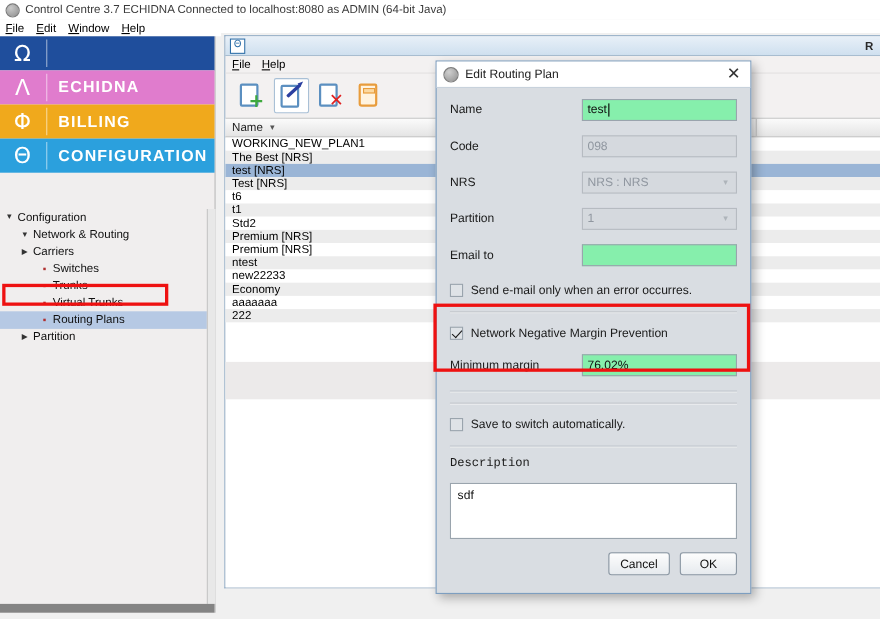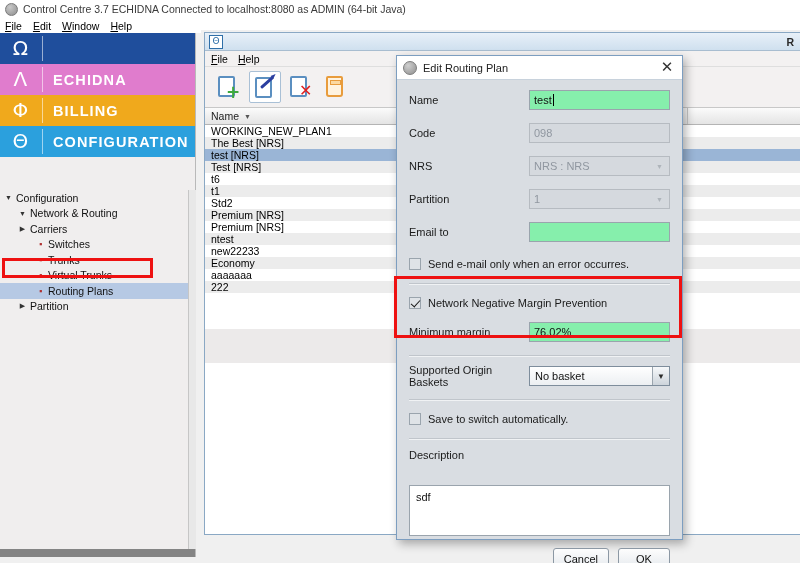--- a/index.html
+++ b/index.html
@@ -182,21 +182,21 @@
     width:12px;height:12px;background:#dfe3e7;border:1px solid #9aa4ad;
     box-sizing:border-box;margin-right:7px;flex:none;position:relative;
   }
   .cbox.checked:after{
     content:"";position:absolute;left:3px;top:0px;width:4px;height:8px;
     border:solid #1a1a1a;border-width:0 1.8px 1.8px 0;transform:rotate(42deg);
   }
   .cblabel{font-size:11px;color:#1a1a1a;}
   .sep{height:1px;background:#c0c5cb;border-bottom:1px solid #f0f2f4;margin:2px 0 9px 0;}
 
-  #desc-label{font-size:11px;color:#1a1a1a;margin:2px 0 24px 0;}
+  #desc-label{font-size:11px;color:#1a1a1a;margin:2px 0 11px 0;font-family:Liberation Mono, monospace;}
   #desc-box{
     height:51px;background:#ffffff;border:1px solid #9aa4ad;box-sizing:border-box;
     font-size:11px;color:#111;padding:5px 6px;
   }
   #dlg-buttons{display:flex;justify-content:flex-end;margin-top:12px;}
   .dbtn{
     min-width:52px;height:21px;margin-left:9px;
     background:linear-gradient(#fdfdfd,#e6eaee);border:1px solid #8c98a4;border-radius:3px;
     font-size:11px;color:#111;display:flex;align-items:center;justify-content:center;padding:0 10px;
     box-sizing:border-box;
@@ -476,27 +476,20 @@
 
     <div class="frow">
       <span class="flabel">Minimum margin</span>
       <span class="finput">
         <span>76.02%</span>
       </span>
     </div>
 
     <div class="sep"></div>
 
-    <div class="frow">
-      <span class="flabel">Supported Origin Baskets</span>
-      <span class="fselect enabled">
-        <span>No basket</span>
-        <span class="arrbtn">▼</span>
-      </span>
-    </div>
 
     <div class="sep"></div>
 
     <div class="cbrow">
       <span class="cbox"></span>
       <span class="cblabel">Save to switch automatically.</span>
     </div>
 
     <div class="sep"></div>
 

